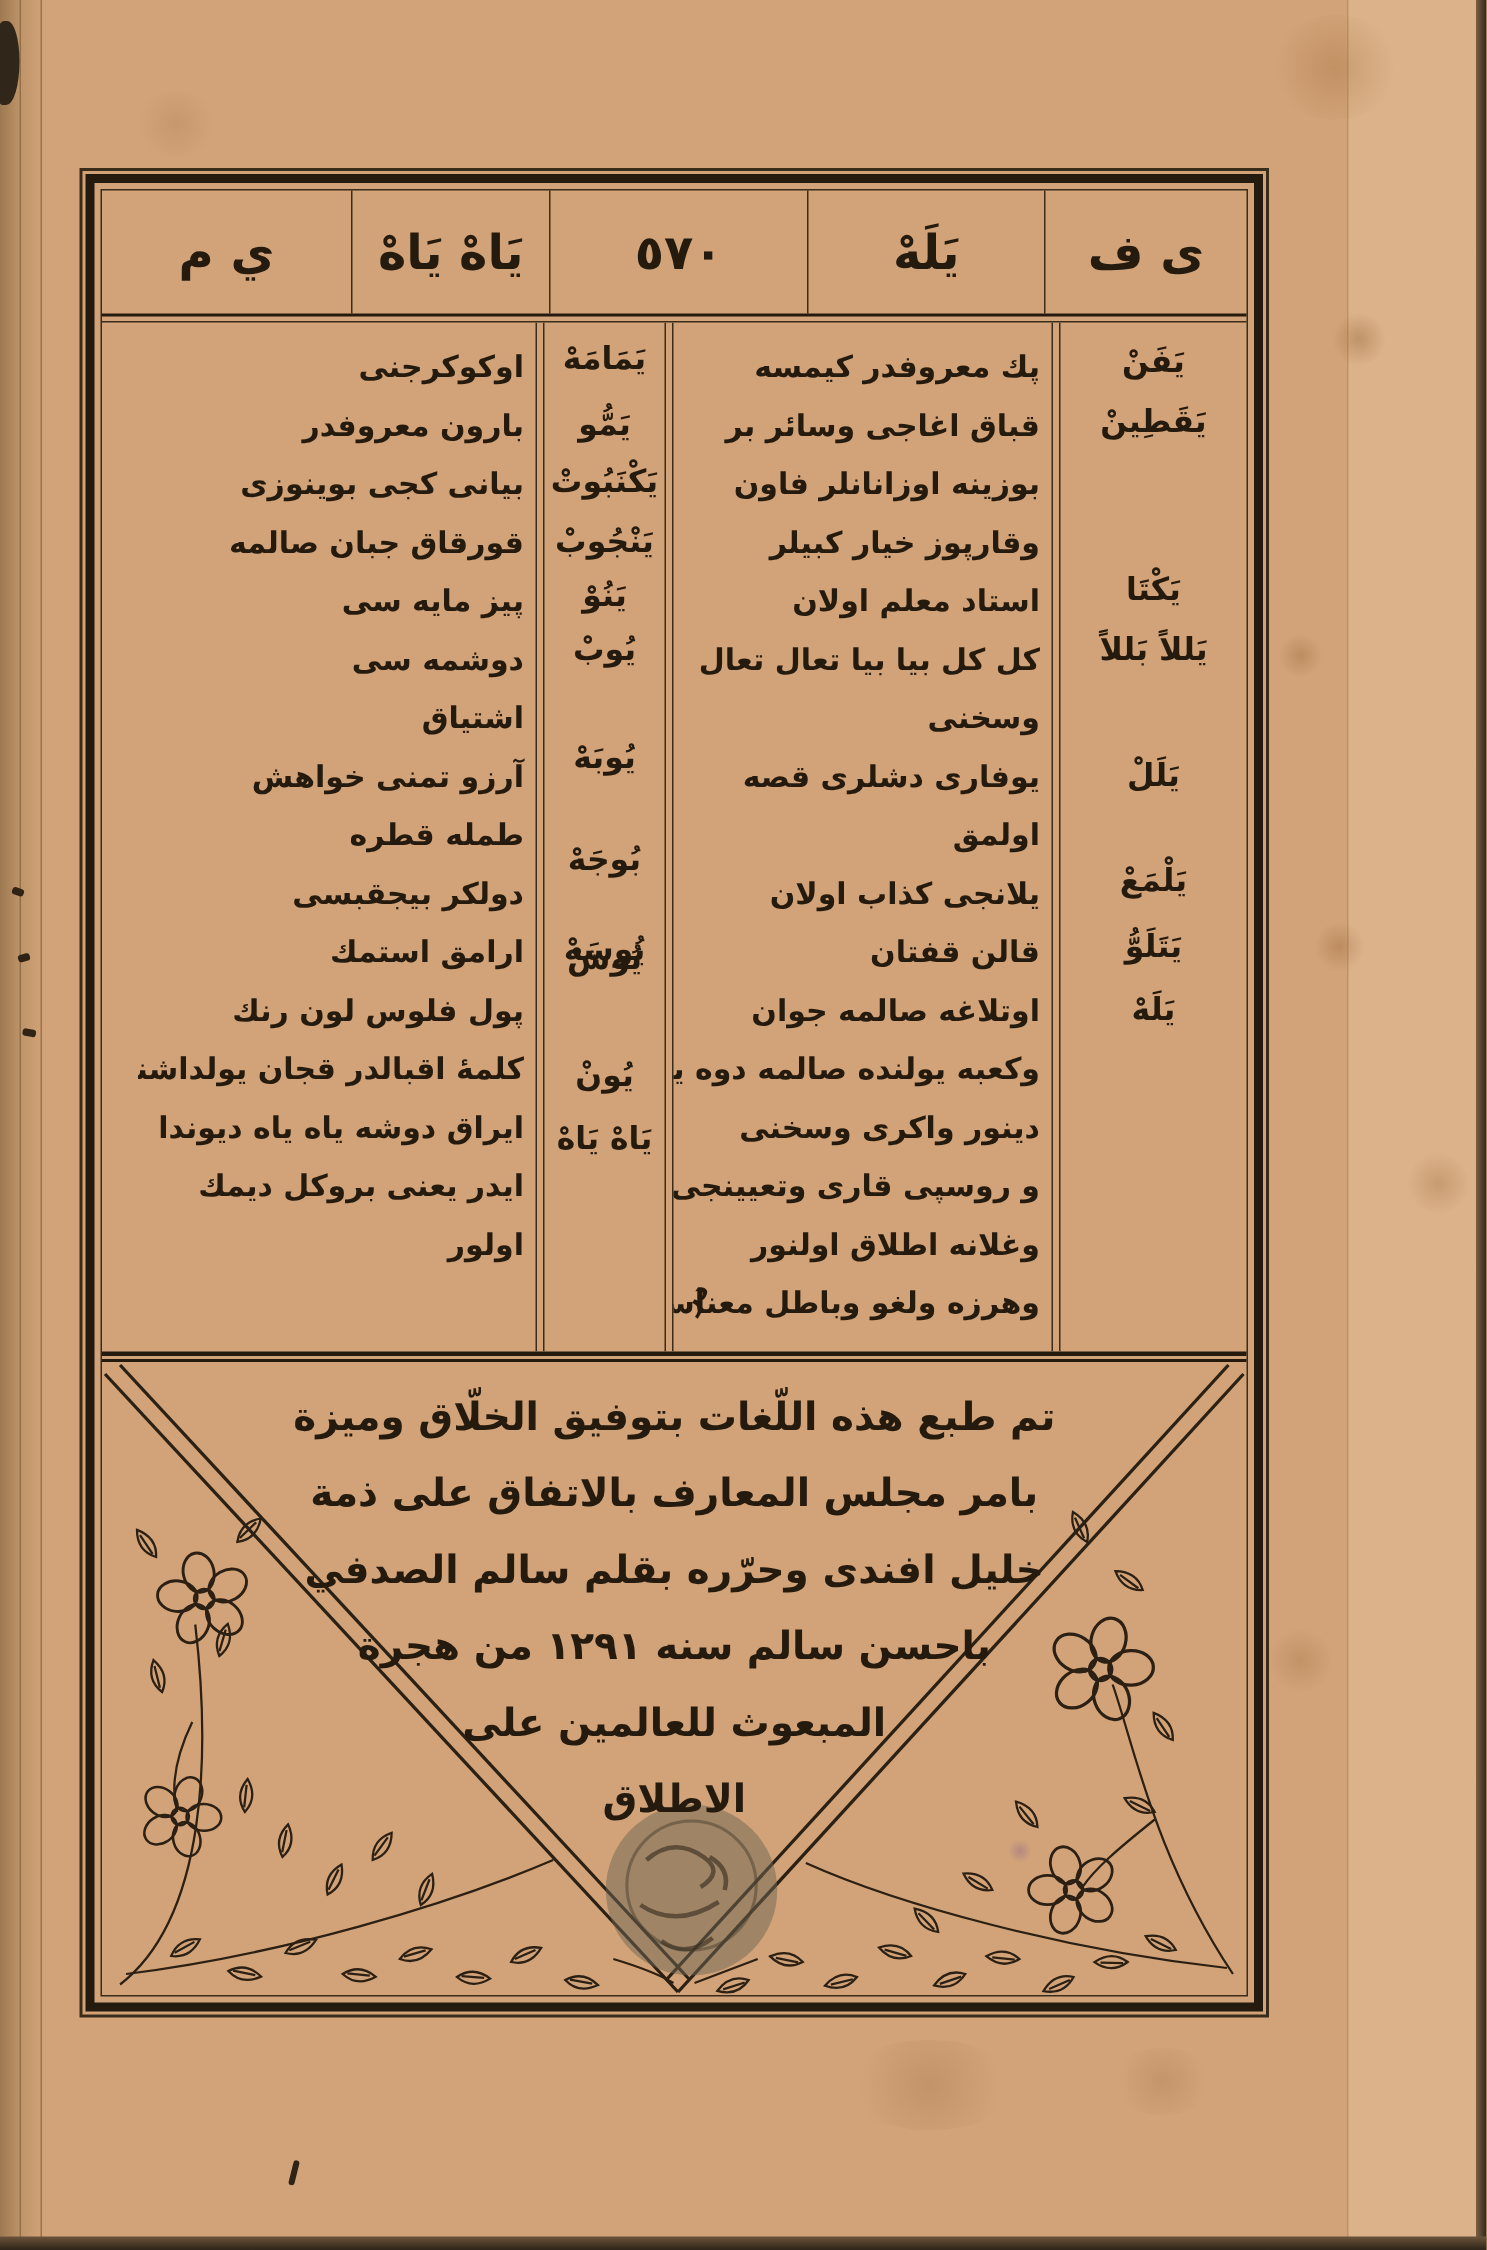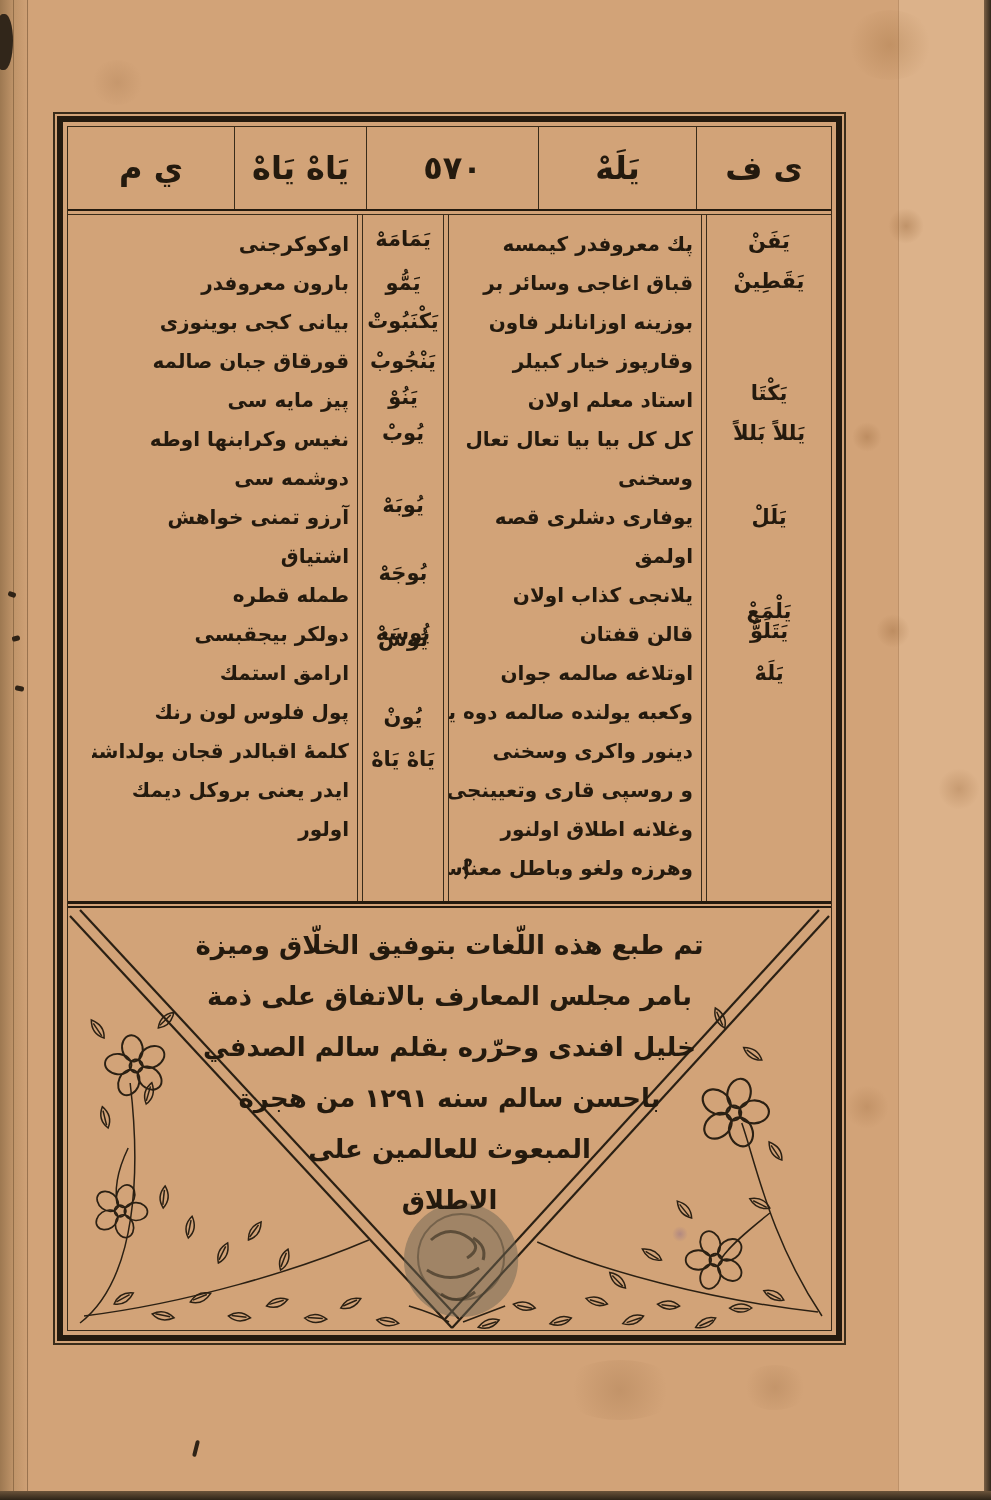--- a/index.html
+++ b/index.html
@@ -104,21 +104,21 @@
     </div>
     <div class="head-sep"></div>
 
     <div class="body-row">
       <div class="hw-col col-hw-right">
             <div class="hw" style="top: 14px;">يَفَنْ</div>
             <div class="hw" style="top: 54px;">يَقَطِينْ</div>
             <div class="hw" style="top: 166px;">يَكْتَا</div>
             <div class="hw" style="top: 206px;">يَللاً بَللاً</div>
             <div class="hw" style="top: 290px;">يَلَلْ</div>
-            <div class="hw" style="top: 384px;">يَلْمَعْ</div>
+            <div class="hw" style="top: 360px;">يَلْمَعْ</div>
             <div class="hw" style="top: 404px;">يَتَلَوُّ</div>
             <div class="hw" style="top: 446px;">يَلَهْ</div>
           </div>
       <div class="vdiv"></div>
       <div class="col-def-right">
         <div>
               <div class="def-line">پك معروفدر كيمسه</div>
               <div class="def-line">قباق اغاجى وسائر بر</div>
               <div class="def-line">بوزينه اوزانانلر فاون</div>
               <div class="def-line">وقارپوز خيار كبيلر</div>
@@ -153,29 +153,29 @@
             <div class="hw" style="top: 490px;">يُونْ</div>
             <div class="hw" style="top: 532px;">يَاهْ يَاهْ</div>
           </div>
       <div class="vdiv"></div>
       <div class="col-def-left">
             <div class="def-line">اوكوكرجنى</div>
             <div class="def-line">بارون معروفدر</div>
             <div class="def-line">بيانى كجى بوينوزى</div>
             <div class="def-line">قورقاق جبان صالمه</div>
             <div class="def-line">پيز مايه سى</div>
-            <div class="def-line">نغيس وكرابنها اوطه</div>
             <div class="def-line">دوشمه سى</div>
+            <div class="def-line">اشتياق</div>
             <div class="def-line">آرزو تمنى خواهش</div>
-            <div class="def-line">اشتياق</div>
             <div class="def-line">طمله قطره</div>
             <div class="def-line">دولكر بيجقبسى</div>
             <div class="def-line">ارامق استمك</div>
             <div class="def-line">پول فلوس لون رنك</div>
             <div class="def-line">كلمهٔ اقبالدر قجان يولداشندن</div>
+            <div class="def-line">ايراق دوشه ياه ياه ديوندا</div>
             <div class="def-line">ايدر يعنى بروكل ديمك</div>
             <div class="def-line">اولور</div>
           </div>
     </div>
 
     <div class="body-colo-sep"></div>
 
     <div class="colophon">
       <svg class="ornament-svg" viewBox="0 0 761 422" preserveAspectRatio="none">
         <defs>

